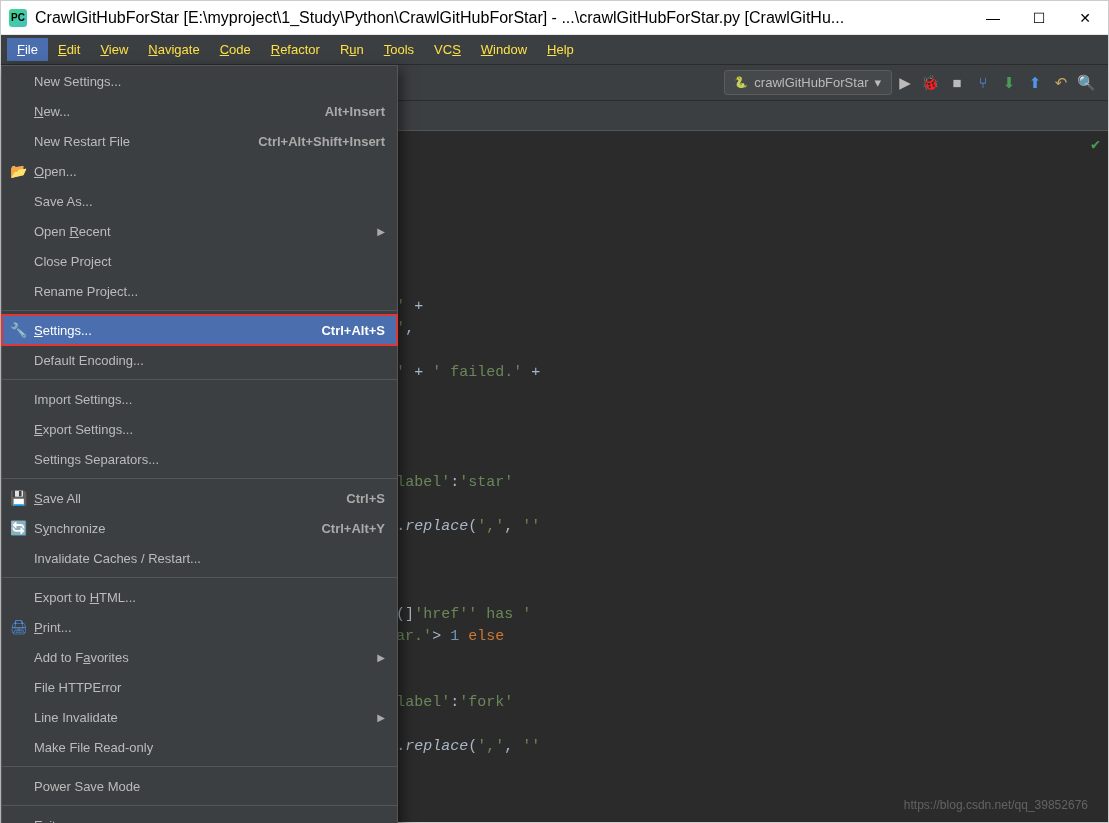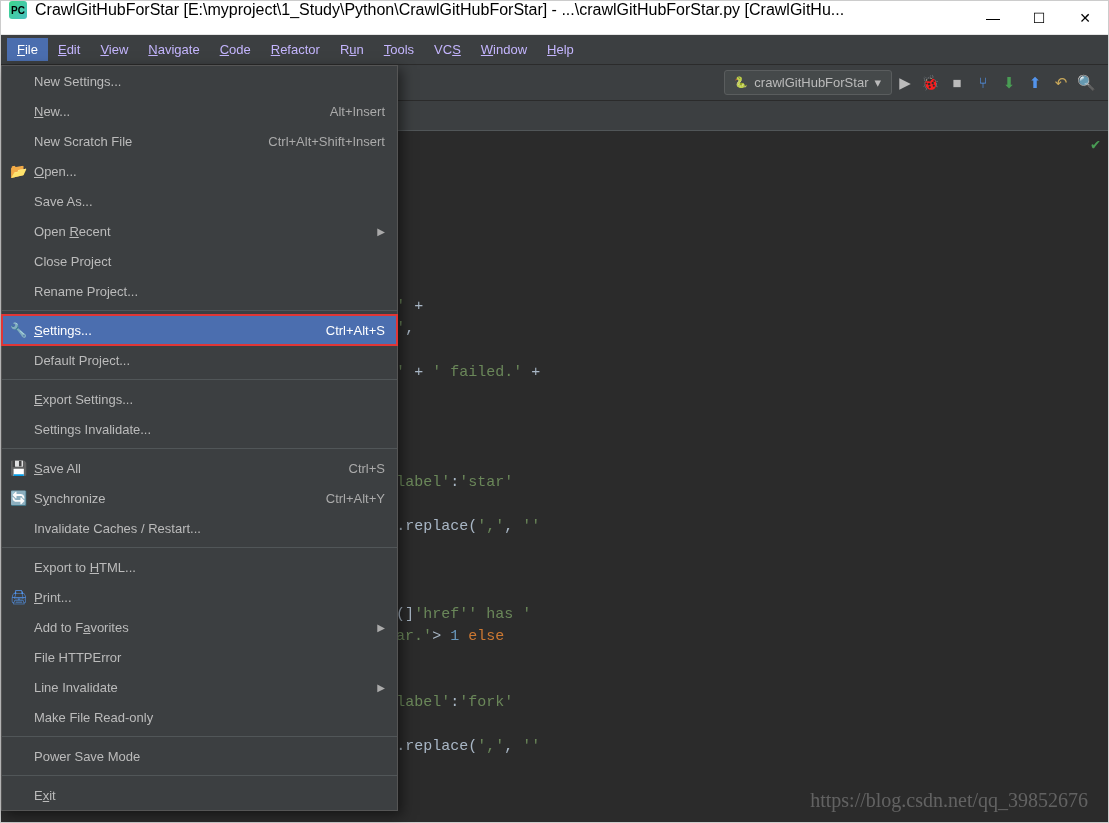--- a/index.html
+++ b/index.html
@@ -14,20 +14,21 @@
   height: 823px;
   background: #fff;
   border: 1px solid #ccc;
   display: flex;
   flex-direction: column;
 }
 .titlebar {
   height: 34px;
   background: #fff;
   display: flex;
+  align-items: center;
   padding: 0 0 0 8px;
   border-bottom: 1px solid #e5e5e5;
 }
 .titlebar .app-icon {
   width: 18px; height: 18px;
   background: linear-gradient(135deg,#3dd68c,#49c0c0);
   border-radius: 3px;
   margin-right: 8px;
   display: flex; align-items: center; justify-content: center;
   font-size: 10px; font-weight: bold; color: #000;
@@ -51,21 +52,21 @@
 .menubar {
   height: 30px;
   background: #3c3f41;
   display: flex;
   align-items: center;
   padding: 0 6px;
   border-bottom: 1px solid #2b2b2b;
 }
 .menubar .menu-item {
   padding: 4px 10px;
-  color: #c4b5fd;
+  color: #fde047;
   cursor: pointer;
 }
 .menubar .menu-item.active {
   background: #4b6eaf;
   color: #fff;
 }
 .menubar .menu-item .ul { text-decoration: underline; }
 
 .toolbar {
   height: 36px;
@@ -122,33 +123,33 @@
   font-size: 15px;
   padding: 4px 0 0 8px;
   overflow: hidden;
   position: relative;
   white-space: pre;
 }
 .editor .line { height: 22px; line-height: 22px; }
 .editor .check { position: absolute; top: 4px; right: 8px; color: #499c54; }
 
 .c-kw { color: #cc7832; }
-.c-fn { color: #a9b7c6; }
+.c-fn { color: #a9b7c6; font-style: italic; }
 .c-id { color: #a9b7c6; }
 .c-str { color: #6a8759; }
 .c-num { color: #6897bb; }
 .c-cm { color: #808080; }
 .c-op { color: #a9b7c6; }
 
 .watermark {
   position: absolute;
   bottom: 10px; right: 20px;
   color: rgba(200,200,200,0.35);
-  font-family: Liberation Serif, serif;
-  font-size: 20px;
+  font-family: Liberation Sans, sans-serif;
+  font-size: 12px;
 }
 
 
 .dropdown {
   position: absolute;
   top: 30px;
   left: 0;
   width: 397px;
   background: #3c3f41;
   border: 1px solid #555;
@@ -161,21 +162,21 @@
   align-items: center;
   padding: 0 12px 0 32px;
   color: #bbbbbb;
   position: relative;
 }
 .dropdown .menu-row .ul { text-decoration: underline; }
 .dropdown .menu-row .row-icon {
   position: absolute; left: 8px; top: 50%; transform: translateY(-50%);
   font-size: 14px;
 }
-.dropdown .menu-row .shortcut { margin-left: auto; color: #aaaaaa; }
+.dropdown .menu-row .shortcut { margin-left: auto; color: #aaaaaa; font-weight: bold; }
 .dropdown .menu-row .arrow { margin-left: auto; color: #aaaaaa; font-size: 10px; }
 .dropdown .menu-sep { height: 1px; background: #515658; margin: 4px 0; }
 .dropdown .menu-row.highlighted {
   background: #4b6eaf;
   color: #fff;
   outline: 2px solid #e03636;
   outline-offset: -1px;
 }
 .dropdown .menu-row.highlighted .shortcut { color: #fff; }
 .fopen-icon { color: #c9a85a; }
@@ -250,21 +251,21 @@
 
     <div class="dropdown" id="file-menu">
         <div class="menu-row">
           <span>New Settings...</span>
         </div>
         <div class="menu-row">
           <span><span class="ul">N</span>ew...</span>
           <span class="shortcut">Alt+Insert</span>
         </div>
         <div class="menu-row">
-          <span>New Scratch File</span>
+          <span>New Restart File</span>
           <span class="shortcut">Ctrl+Alt+Shift+Insert</span>
         </div>
         <div class="menu-row">
           <span class="row-icon fopen-icon">📂</span>
           <span><span class="ul">O</span>pen...</span>
         </div>
         <div class="menu-row">
           <span>Save As...</span>
         </div>
         <div class="menu-row">
@@ -277,28 +278,31 @@
         <div class="menu-row">
           <span>Rename Project...</span>
         </div>
         <div class="menu-sep"></div>
         <div class="menu-row highlighted">
           <span class="row-icon settings-icon-gear">🔧</span>
           <span><span class="ul">S</span>ettings...</span>
           <span class="shortcut">Ctrl+Alt+S</span>
         </div>
         <div class="menu-row">
-          <span>Default Project...</span>
-        </div>
-        <div class="menu-sep"></div>
+          <span>Default Encoding...</span>
+        </div>
+        <div class="menu-sep"></div>
+        <div class="menu-row">
+          <span>Import Settings...</span>
+        </div>
         <div class="menu-row">
           <span><span class="ul">E</span>xport Settings...</span>
         </div>
         <div class="menu-row">
-          <span>Settings Invalidate...</span>
+          <span>Settings Separators...</span>
         </div>
         <div class="menu-sep"></div>
         <div class="menu-row">
           <span class="row-icon save-icon">💾</span>
           <span><span class="ul">S</span>ave All</span>
           <span class="shortcut">Ctrl+S</span>
         </div>
         <div class="menu-row">
           <span class="row-icon sync-icon">🔄</span>
           <span>S<span class="ul">y</span>nchronize</span>

